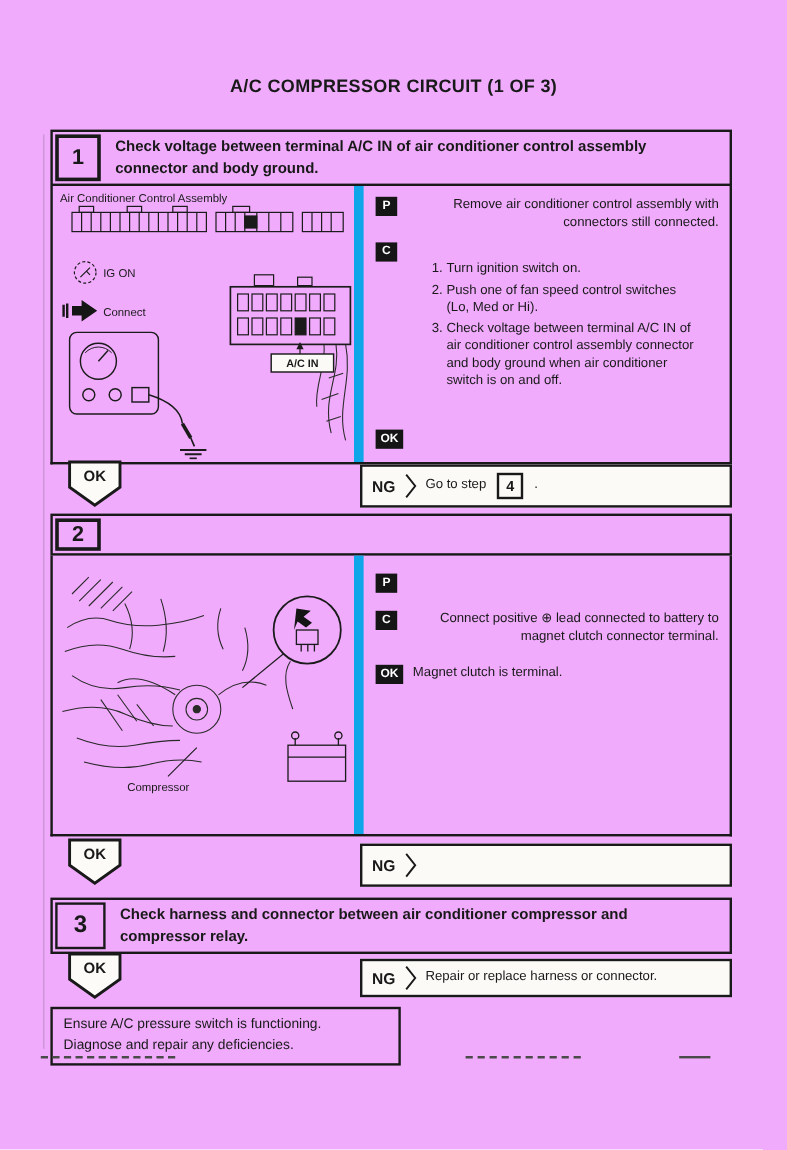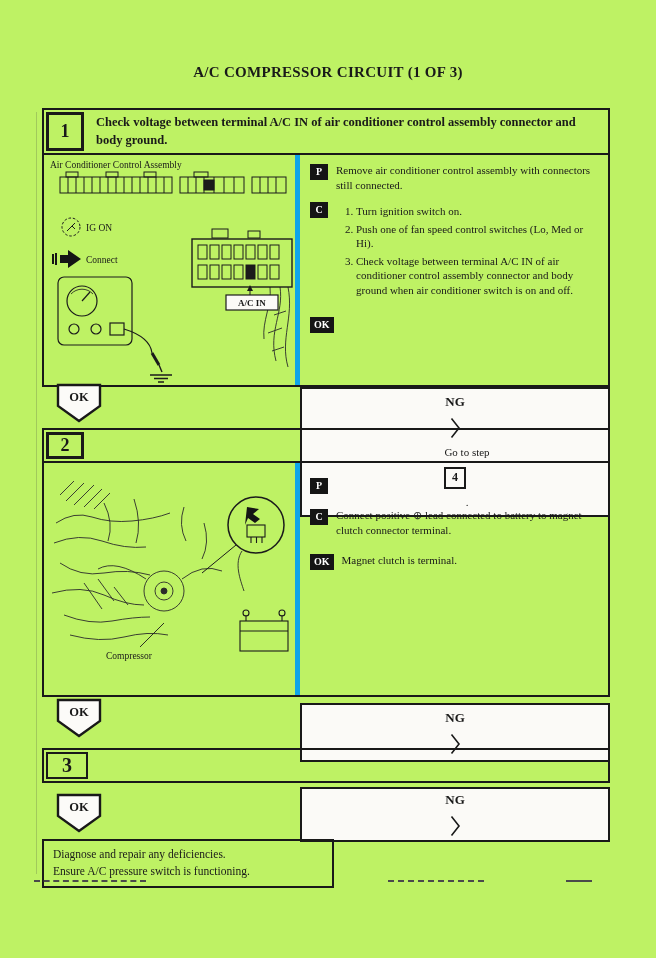--- a/index.html
+++ b/index.html
@@ -1,19 +1,19 @@
 <!DOCTYPE html>
 <html><head>
 <meta charset="utf-8">
 <style>
   html,body { margin:0; padding:0; background:#ffffff; }
   .page {
     position:relative; width:656px; height:958px; overflow:hidden;
-    background:#bef264; color:#191919;
-    font-family:Liberation Serif, serif;
+    background:#f0abfc; color:#191919;
+    font-family:Liberation Sans, sans-serif;
   }
   .title {
     position:absolute; top:64px; left:0; width:100%;
     text-align:center; font-size:15px; font-weight:700; letter-spacing:.3px;
   }
   .step { position:absolute; left:42px; width:568px; }
   #step1 { top:108px; } #step2 { top:428px; } #step3 { top:748px; }
 
   .step-header { display:flex; border:2px solid #191919; align-items:stretch; }
   .step-num {
@@ -23,49 +23,49 @@
   }
   #step3 .step-num { flex-basis:38px; border-width:2px; font-size:20px; }
   .step-heading {
     flex:1; display:flex; align-items:center;
     padding:4px 10px; font-weight:700; font-size:12.5px; line-height:1.4;
   }
 
   .step-body { display:flex; border:2px solid #191919; border-top:none; }
   #step1 .step-body { height:230px; }
   #step2 .step-body { height:232px; }
-  .panel-left { flex:0 0 251px; border-right:5px solid #0ea5e9; position:relative; overflow:hidden; }
+  .panel-left { flex:0 0 251px; border-right:8px solid #0ea5e9; position:relative; overflow:hidden; }
   .panel-left svg { display:block; }
   .panel-right { flex:1; padding:8px 9px 6px 10px; overflow:hidden; }
 
   .inst { display:flex; gap:8px; margin-bottom:9px; align-items:flex-start; }
   .tag {
     flex:0 0 auto; background:#151515; color:#fff; font-weight:700;
     font-size:10px; line-height:1; padding:3px 4px; min-width:10px;
     text-align:center; margin-top:1px;
   }
-  .inst-text { font-size:11px; line-height:1.32; }
-  .inst ol { margin:3px; padding-left:17px; font-size:11px; line-height:1.32; }
+  .inst-text { font-size:11px; line-height:1.32;text-align:right; }
+  .inst ol { margin:16px; padding-left:17px; font-size:11px; line-height:1.32; }
   .inst ol li { margin-bottom:3px; }
 
   .ok-table { border-collapse:collapse; border:2px solid #191919; margin-left:2px; margin-top:2px; }
   .ok-table th, .ok-table td { border:1px solid #191919; font-size:10.5px; padding:3px 6px; text-align:center; }
   .ok-table th { font-weight:700; border-bottom:2px solid #191919; }
   .ok-table th:first-child, .ok-table td:first-child { width:86px; }
   .ok-table th:last-child,  .ok-table td:last-child  { width:100px; }
 
   .ng-row {
     margin-left:258px; width:310px; box-sizing:border-box;
     border:2px solid #191919; display:flex; align-items:center;
-    gap:7px; padding:5px 8px; background:#fbfaf7;flex-direction:column;
+    gap:7px; padding:5px 8px; background:#fbfaf7;
   }
   #step2 .ng-row { margin-top:6px; }
   #step3 .ng-row { margin-top:4px; padding:3px 8px; }
   .ng-label { font-weight:700; font-size:13px; }
-  .ng-text { font-size:11px; line-height:1.25;margin-left:24px; }
+  .ng-text { font-size:11px; line-height:1.25; }
   .step-ref-box {
     border:2px solid #191919; width:18px; height:18px;
     display:flex; align-items:center; justify-content:center;
     font-weight:700; font-size:12px; margin:0 2px;
   }
 
   .ok-marker { position:absolute; }
   #ok1 { left:56px; top:383px; }
   #ok2 { left:56px; top:698px; }
   #ok3 { left:56px; top:793px; }
@@ -269,39 +269,41 @@
   <div class="ok-marker" id="ok2">
     <svg width="46" height="40" viewBox="0 0 46 40">
       <polygon points="2,2 44,2 44,23 23,38 2,23" fill="#fcfbf8" stroke="#191919" stroke-width="2.4"></polygon>
       <text x="23" y="18" text-anchor="middle" font-size="12.5" font-weight="bold" fill="#191919">OK</text>
     </svg>
   </div>
 
   <section class="step" id="step3">
     <div class="step-header">
       <div class="step-num">3</div>
+      <div class="step-heading">Check harness and connector between air conditioner compressor and compressor relay.</div>
     </div>
     <div class="ng-row">
       <span class="ng-label">NG</span>
       <svg class="ng-chevron" width="11" height="22" viewBox="0 0 11 22">
           <polyline points="1.5,1.5 9,11 1.5,20.5" fill="none" stroke="#191919" stroke-width="1.6"></polyline>
         </svg>
+      <span class="ng-text">Repair or replace harness or connector.</span>
     </div>
   </section>
 
   <div class="ok-marker" id="ok3">
     <svg width="46" height="40" viewBox="0 0 46 40">
       <polygon points="2,2 44,2 44,23 23,38 2,23" fill="#fcfbf8" stroke="#191919" stroke-width="2.4"></polygon>
       <text x="23" y="18" text-anchor="middle" font-size="12.5" font-weight="bold" fill="#191919">OK</text>
     </svg>
   </div>
 
   <div class="footer-box">
+    <div>Ensure A/C pressure switch is functioning.</div>
     <div>Diagnose and repair any deficiencies.</div>
-    <div>Ensure A/C pressure switch is functioning.</div>
   </div>
 
   <div class="scan-line-left"></div>
   <div class="scan-dash-1"></div>
   <div class="scan-dash-2"></div>
   <div class="scan-dash-3"></div>
 
 </div>
 
 </body></html>

